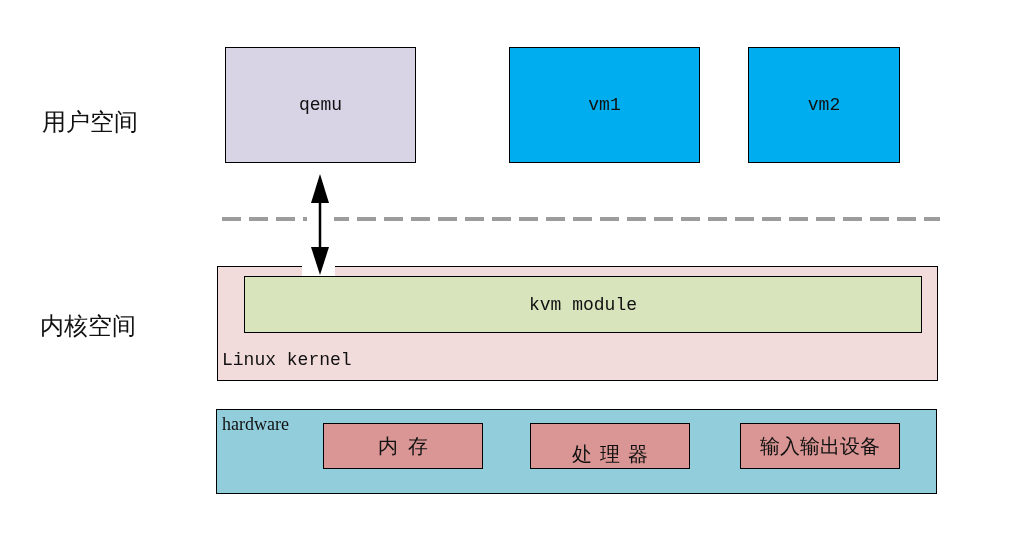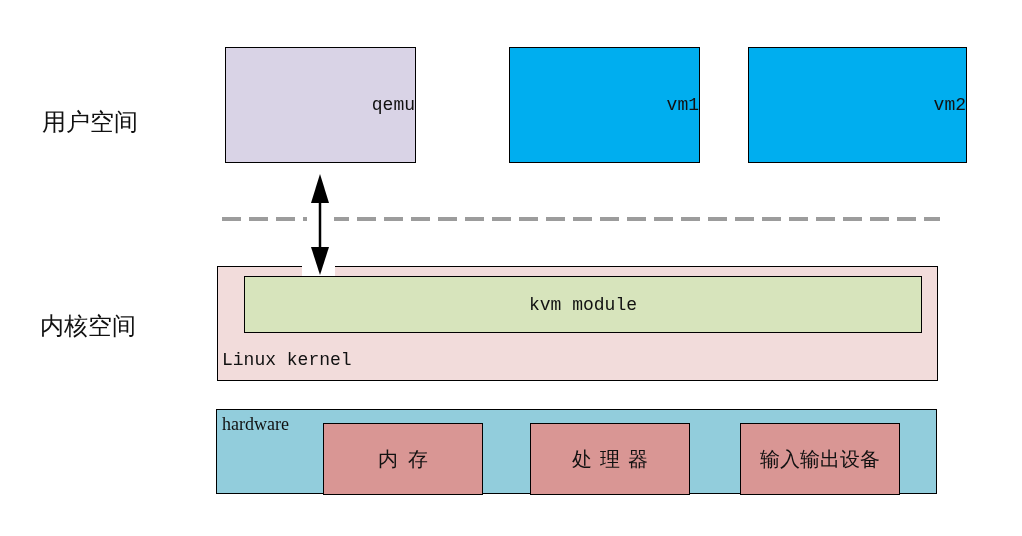--- a/index.html
+++ b/index.html
@@ -34,29 +34,29 @@
   .mono {
     font-family: "Liberation Mono", "DejaVu Sans Mono", monospace;
     font-size: 18px;
     color: #111111;
   }
 
   
   .topbox {
     display: flex;
     align-items: center;
-    justify-content: flex-end;
+    justify-content: center;
     border: 1.3px solid #000000;
     top: 47px;
     height: 116px;
     z-index: 1;
   }
   .box-qemu { left: 225px; width: 191px; background: #d9d3e6; }
   .box-vm1  { left: 509px; width: 191px; background: #00aeef; }
-  .box-vm2  { left: 748px; width: 219px; background: #00aeef; }
+  .box-vm2  { left: 748px; width: 152px; background: #00aeef; }
 
   
   .divider {
     left: 222px; top: 217px; width: 718px; height: 4px;
     background: repeating-linear-gradient(90deg,
       #9c9c9c 0px, #9c9c9c 19px,
       transparent 19px, transparent 27px);
     z-index: 1;
   }
 
@@ -78,32 +78,32 @@
 
   
   .hw-box {
     left: 216px; top: 409px; width: 721px; height: 85px;
     background: #92cddc;
     border: 1.5px solid #000000;
     z-index: 1;
   }
   .hw-label { left: 222px; top: 414px; z-index: 2; white-space: nowrap; font-family: Liberation Serif, serif; }
   .hw-item {
-    top: 423px; height: 72px; width: 160px;
+    top: 423px; height: 46px; width: 160px;
     background: #d99694;
     border: 1.2px solid #000000;
     display: flex; align-items: center; justify-content: center;
     font-family: "Liberation Serif", "DejaVu Serif", serif;
     font-size: 20px;
     color: #111111;
     z-index: 2;
     white-space: nowrap;
   }
   .hw-memory { left: 323px; letter-spacing: 10px; text-indent: 10px; }
-  .hw-cpu    { left: 530px; letter-spacing: 8px;  text-indent: 8px; }
+  .hw-cpu    { left: 530px; letter-spacing: 8px;  text-indent: 8px; align-items: flex-end; }
   .hw-io     { left: 740px; letter-spacing: 0; }
 
   
   .mask { background: #ffffff; z-index: 3; }
   .mask-dash   { left: 307px; top: 212px; width: 27px; height: 13px; }
   .mask-border { left: 302px; top: 262px; width: 33px; height: 14px; }
 
   .arrow-svg {
     left: 308px; top: 171px; width: 24px; height: 106px;
     z-index: 4;

